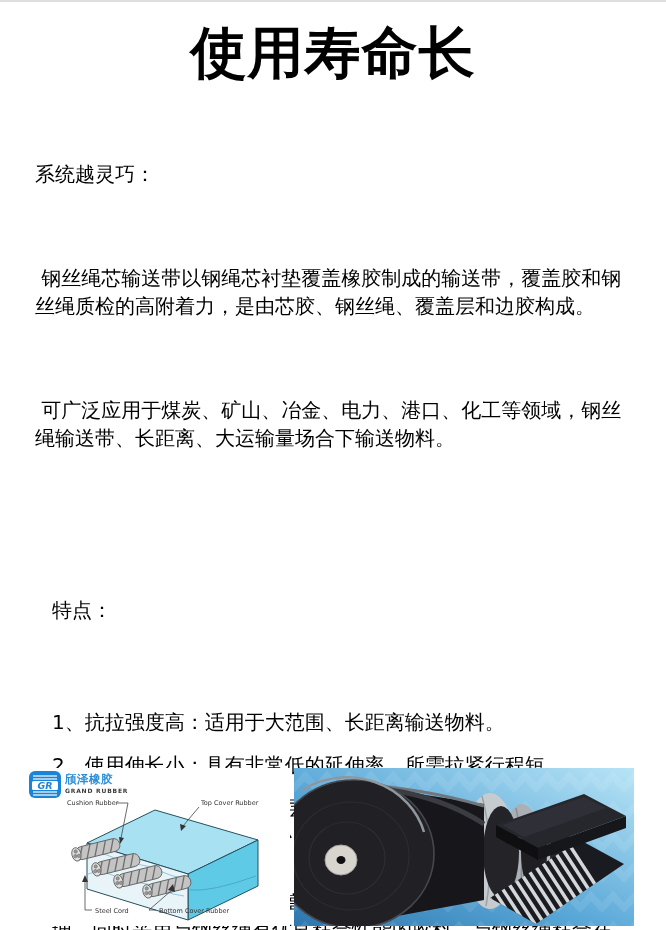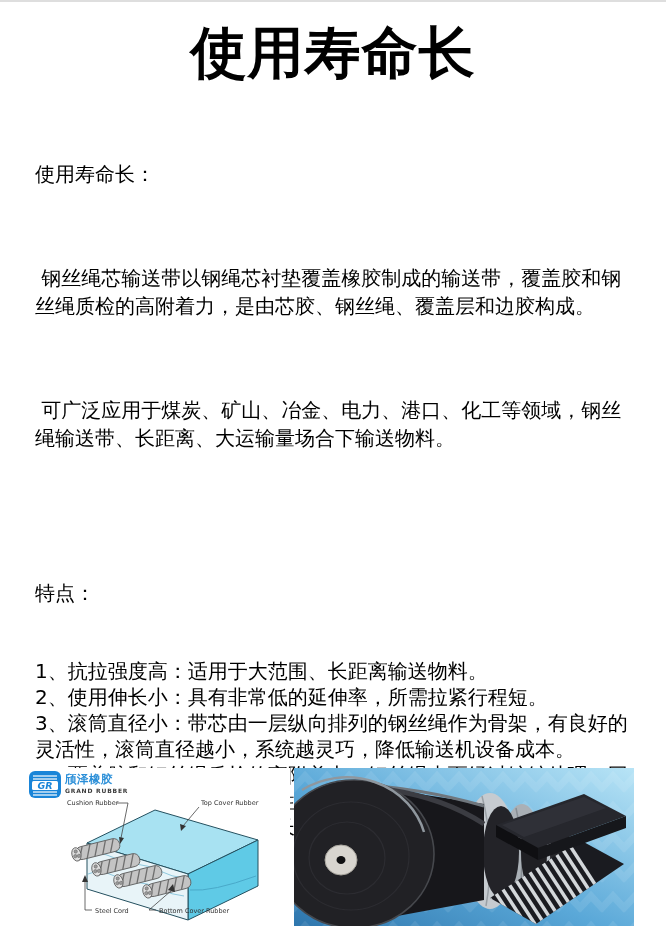--- a/index.html
+++ b/index.html
@@ -24,21 +24,21 @@
     letter-spacing:1px;
   }
   .body-text{
     margin:8px 32px 0 35px;
     font-size:20px;
     line-height:28px;
     white-space:pre-wrap;
   }
   .body-text p{margin:0 0 20px 0;}
   .features{line-height:26px;}
-  .feature-line{margin:0;}
+  .feature-line{margin:17px;}
   .images-row{
     position:absolute;
     left:25px;top:766px;
     display:flex;
     gap:4px;
   }
   .img-frame{display:block;}
   .diagram-label{
     font-size:6.5px;
     fill:#333;
@@ -47,21 +47,21 @@
   .leader{stroke:#444;stroke-width:0.8;fill:none;}
 </style>
 </head>
 <body>
 
 <div class="page">
 
   <h1 class="page-title">使用寿命长</h1>
 
   <div class="body-text">
-    <p>使用寿命长：</p>
+    <p>系统越灵巧：</p>
     <p> 钢丝绳芯输送带以钢绳芯衬垫覆盖橡胶制成的输送带，覆盖胶和钢丝绳质检的高附着力，是由芯胶、钢丝绳、覆盖层和边胶构成。</p>
     <p> 可广泛应用于煤炭、矿山、冶金、电力、港口、化工等领域，钢丝绳输送带、长距离、大运输量场合下输送物料。</p>
     <div class="features">
       <div class="feature-line">特点：</div>
       <div><div class="feature-line">1、抗拉强度高：适用于大范围、长距离输送物料。</div><div class="feature-line">2、使用伸长小：具有非常低的延伸率，所需拉紧行程短。</div><div class="feature-line">3、滚筒直径小：带芯由一层纵向排列的钢丝绳作为骨架，有良好的灵活性，滚筒直径越小，系统越灵巧，降低输送机设备成本。</div><div class="feature-line">4、覆盖胶和钢丝绳质检的高附着力：钢丝绳表面经过镀锌处理，同时采用与钢丝绳有优良粘合性能的胶料，与钢丝绳粘合在一起，耐冲击，不易掉块，使用寿命长。</div></div>
     </div>
   </div>
 
   <div class="images-row">
 

